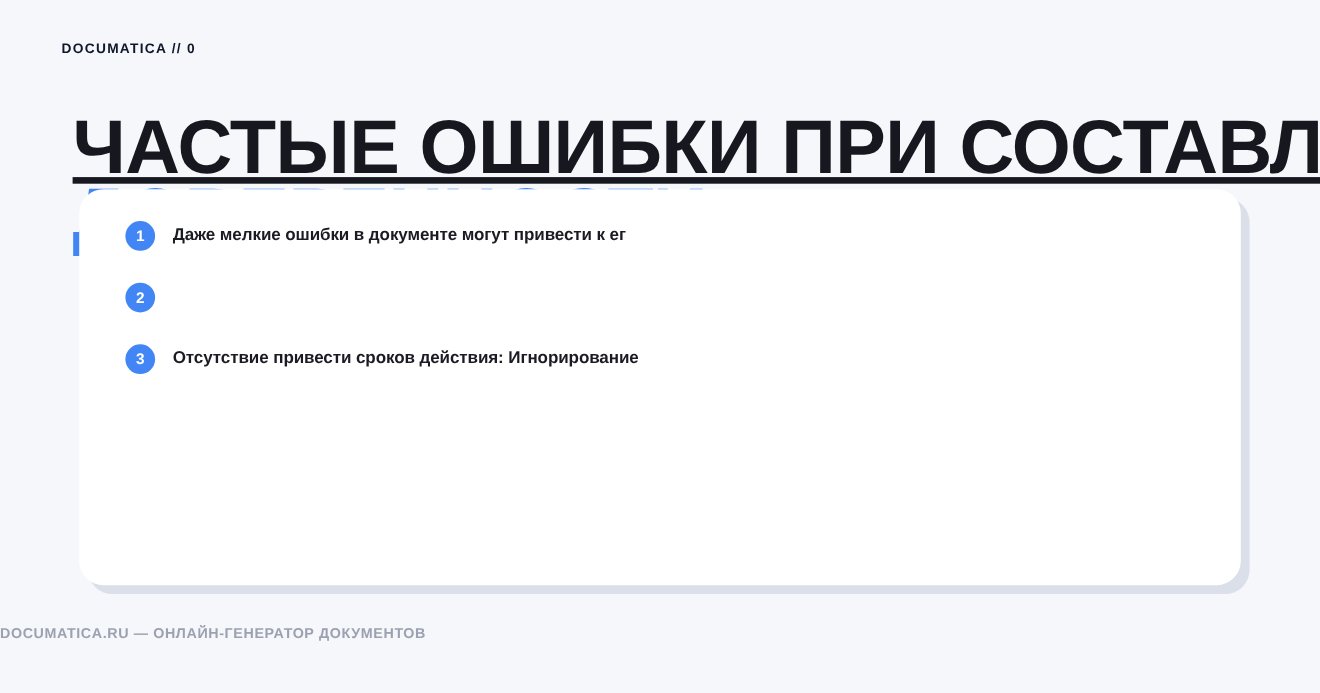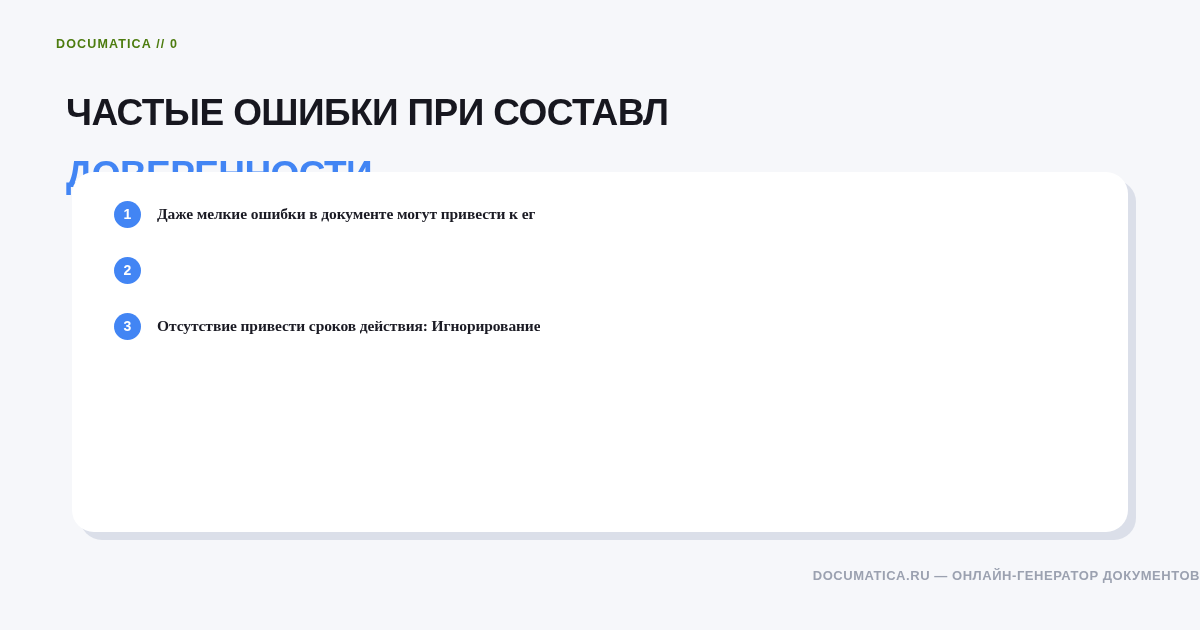--- a/index.html
+++ b/index.html
@@ -23,36 +23,37 @@
   }
 
   
   .eyebrow {
     position: absolute;
     left: 56px;
     top: 37px;
     font-size: 12.5px;
     font-weight: 700;
     letter-spacing: 1.15px;
-    color: #4d7c0f;
+    color: #0f172a;
     white-space: nowrap;
   }
 
   
   .headline {
     position: absolute;
     left: 66px;
     top: 57px;
     width: 1120px;
-    font-size: 37px;
+    font-size: 69px;
     line-height: 62px;
     font-weight: 800;
     letter-spacing: -0.6px;
     color: #17171f;
     white-space: nowrap;
+    text-decoration: underline;
   }
   .headline .line {
     display: block;
     white-space: nowrap;
   }
   .headline .line-accent {
     color: #4285f4;
   }
 
   
@@ -113,30 +114,29 @@
     line-height: 1;
   }
   .bullet-text {
     margin-left: 16px;
     font-size: 15.5px;
     font-weight: 700;
     color: #1b1b24;
     letter-spacing: -0.1px;
     white-space: nowrap;
     overflow: hidden;
-    font-family: Liberation Serif, serif;
   }
 
   
   .footer {
     position: absolute;
     left: 0;
     right: 0;
     top: 568px;
-    text-align: right;
+    text-align: left;
     font-size: 13px;
     font-weight: 700;
     letter-spacing: 0.55px;
     color: #9ba1b0;
   }
 </style>
 </head>
 <body>
 
 <div class="slide">

